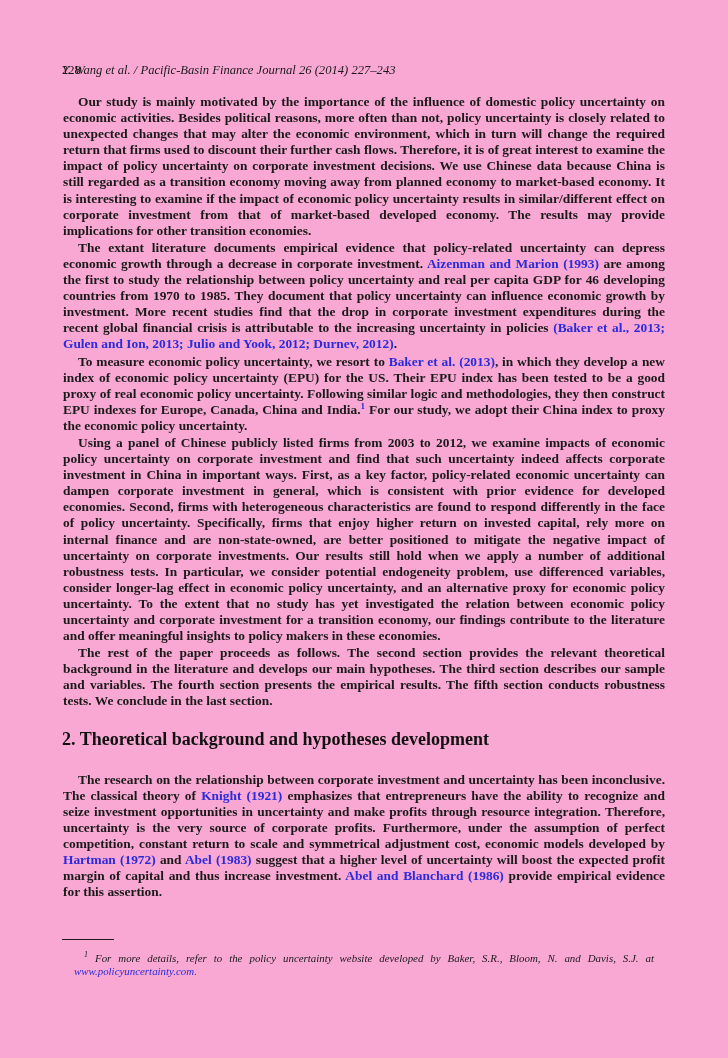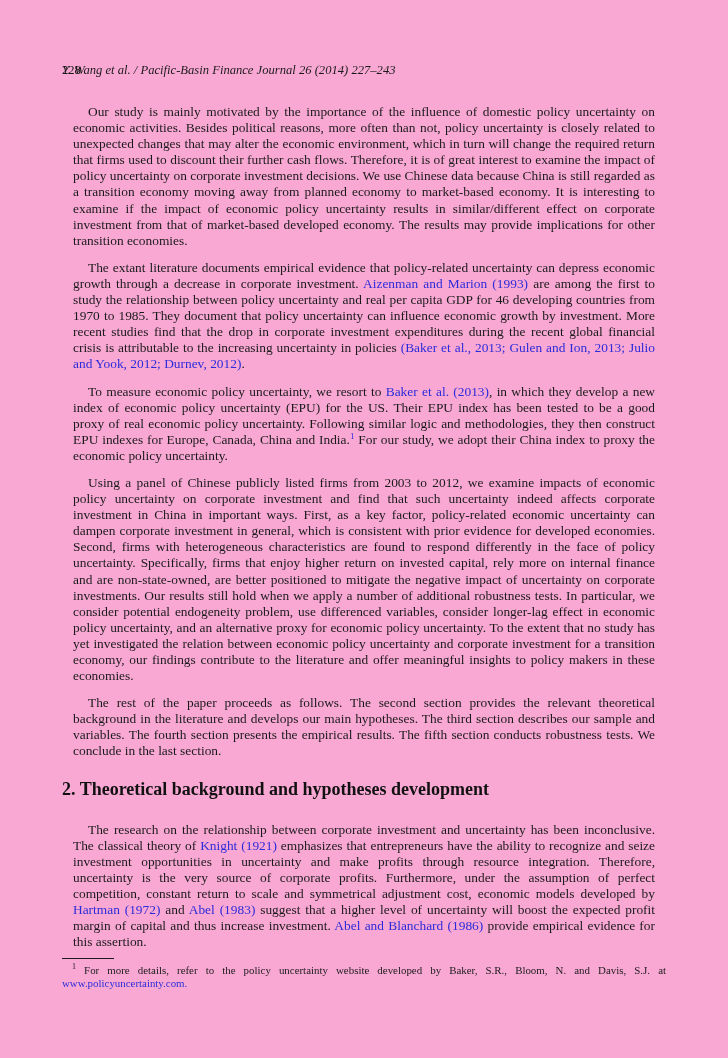--- a/index.html
+++ b/index.html
@@ -35,26 +35,27 @@
     text-align: left;
     font-style: italic;
   }
   .body-column {
     position: absolute;
     top: 93px;
     left: 62px;
     width: 604px;
   }
   .para {
-    margin: 11px;
+    margin: 1px;
     font-size: 13.4px;
     line-height: 16.1px;
     text-align: justify;
     text-indent: 15px;
     color: #1a1a1a;
+    font-weight: bold;
   }
   .section-heading {
     font-size: 18px;
     line-height: 16px;
     font-weight: bold;
     margin: 21px 0 25px 0;
     color: #111111;
     text-align: left;
   }
   a.cite-link, a.url-link {
@@ -72,26 +73,27 @@
     bottom: 67px;
     width: 604px;
   }
   .footnote-rule {
     width: 52px;
     height: 0;
     border-top: 1.2px solid #1a1a1a;
     margin-bottom: 5px;
   }
   .footnote-text {
-    margin: 0;
+    margin: 12px;
     font-size: 10.9px;
     line-height: 13.6px;
     text-align: justify;
     text-indent: 10px;
     color: #1a1a1a;
+    font-style: italic;
   }
   .footnote-text sup {
     font-size: 8px;
     line-height: 0;
     vertical-align: super;
   }
 </style>
 </head>
 <body>
 

